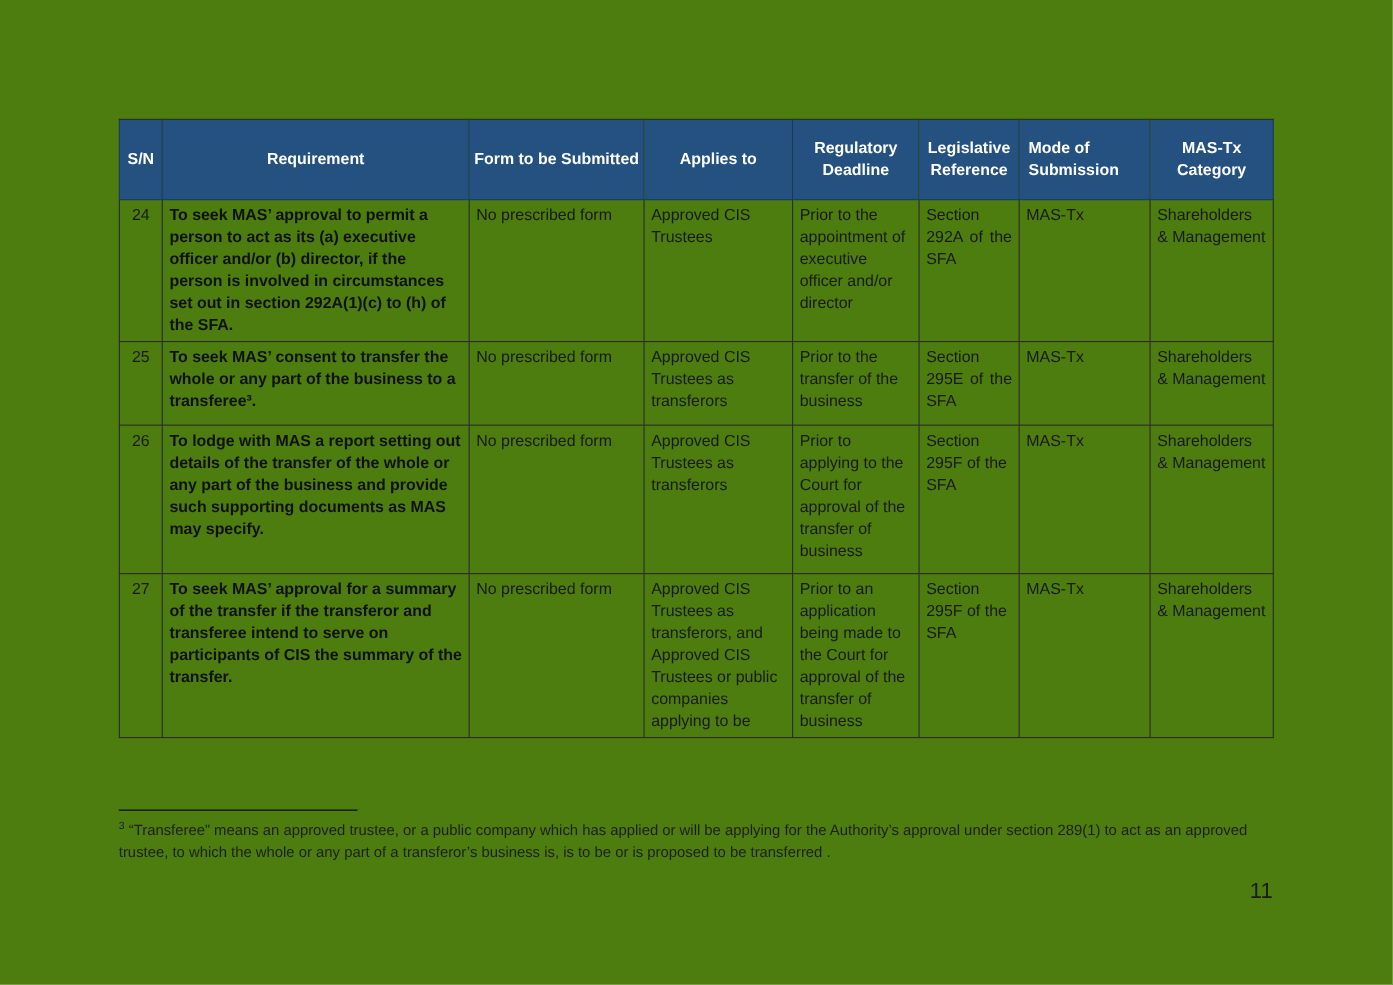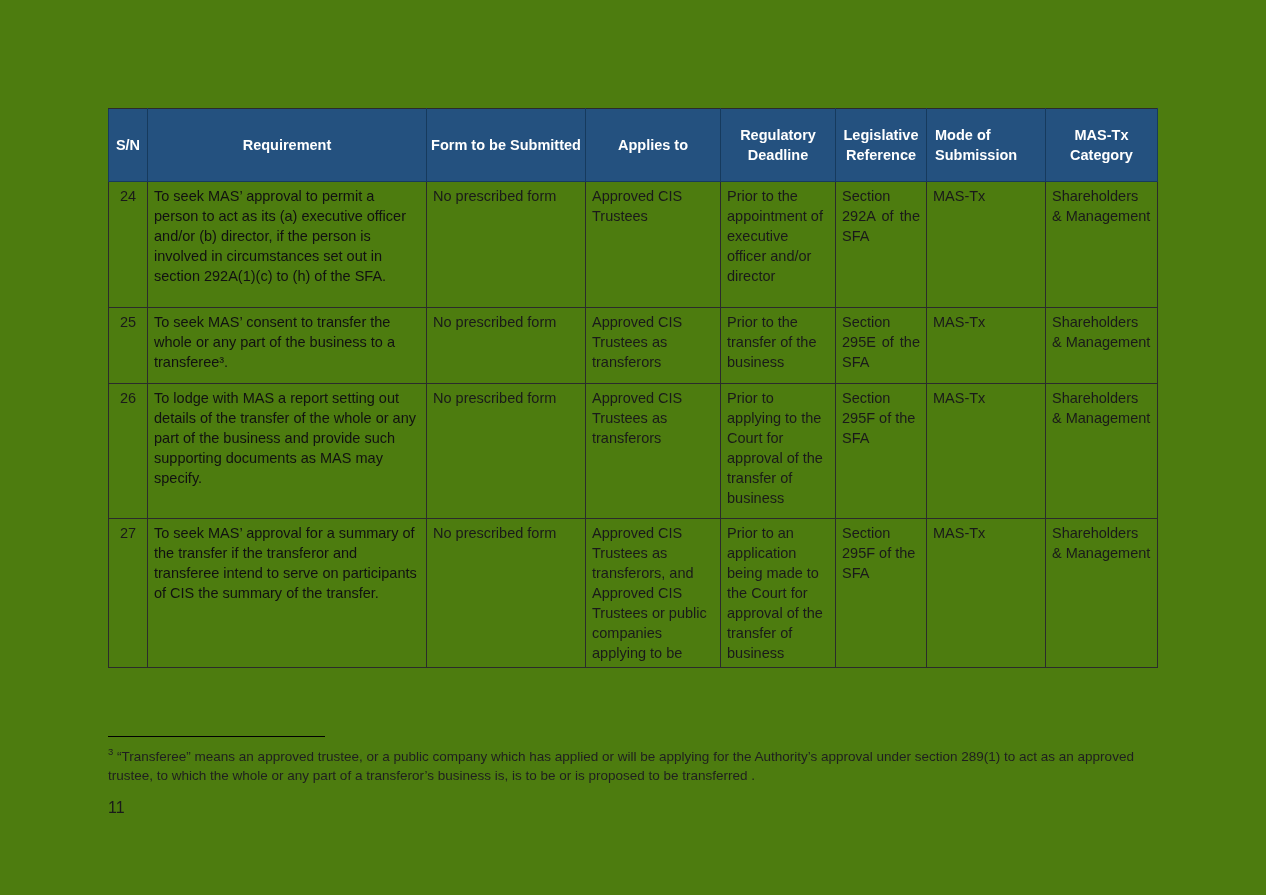--- a/index.html
+++ b/index.html
@@ -41,41 +41,41 @@
   .req-table th.left-head { text-align: left; padding-left: 8px; }
 
   tr.h-head  { height: 73px; }
   tr.h-carry { height: 55px; }
   tr.h-r24   { height: 126px; }
   tr.h-r25   { height: 76px; padding-left: 28px; }
   tr.h-r26   { height: 135px; }
   tr.h-r27   { height: 145px; }
 
   td.c-sn { text-align: center; }
-  td.c-req { font-weight: normal; color: #111111; }
+  td.c-req { font-weight: bold; color: #111111; }
   td.just { text-align: justify; text-justify: inter-word; margin-top: 48px; }
 
   .footnote-sep {
     position: absolute; left: 108px; top: 736px;
     width: 217px; height: 0;
     border-top: 1px solid #000000;
   }
   .footnote {
     position: absolute; left: 108px; top: 745px;
     width: 1049px;
     font-size: 13.5px;
     line-height: 1.42;
     color: #1F1F1F;
   }
   .footnote sup { font-size: 9.5px; }
   .page-number {
     position: absolute; left: 108px; top: 799px;
     width: 1049px;
-    text-align: left;
-    font-size: 16px;
+    text-align: right;
+    font-size: 20px;
     color: #1A1A1A;
   }
 </style>
 </head>
 <body>
 
 <div class="page">
 
   <table class="req-table">
     <colgroup>

